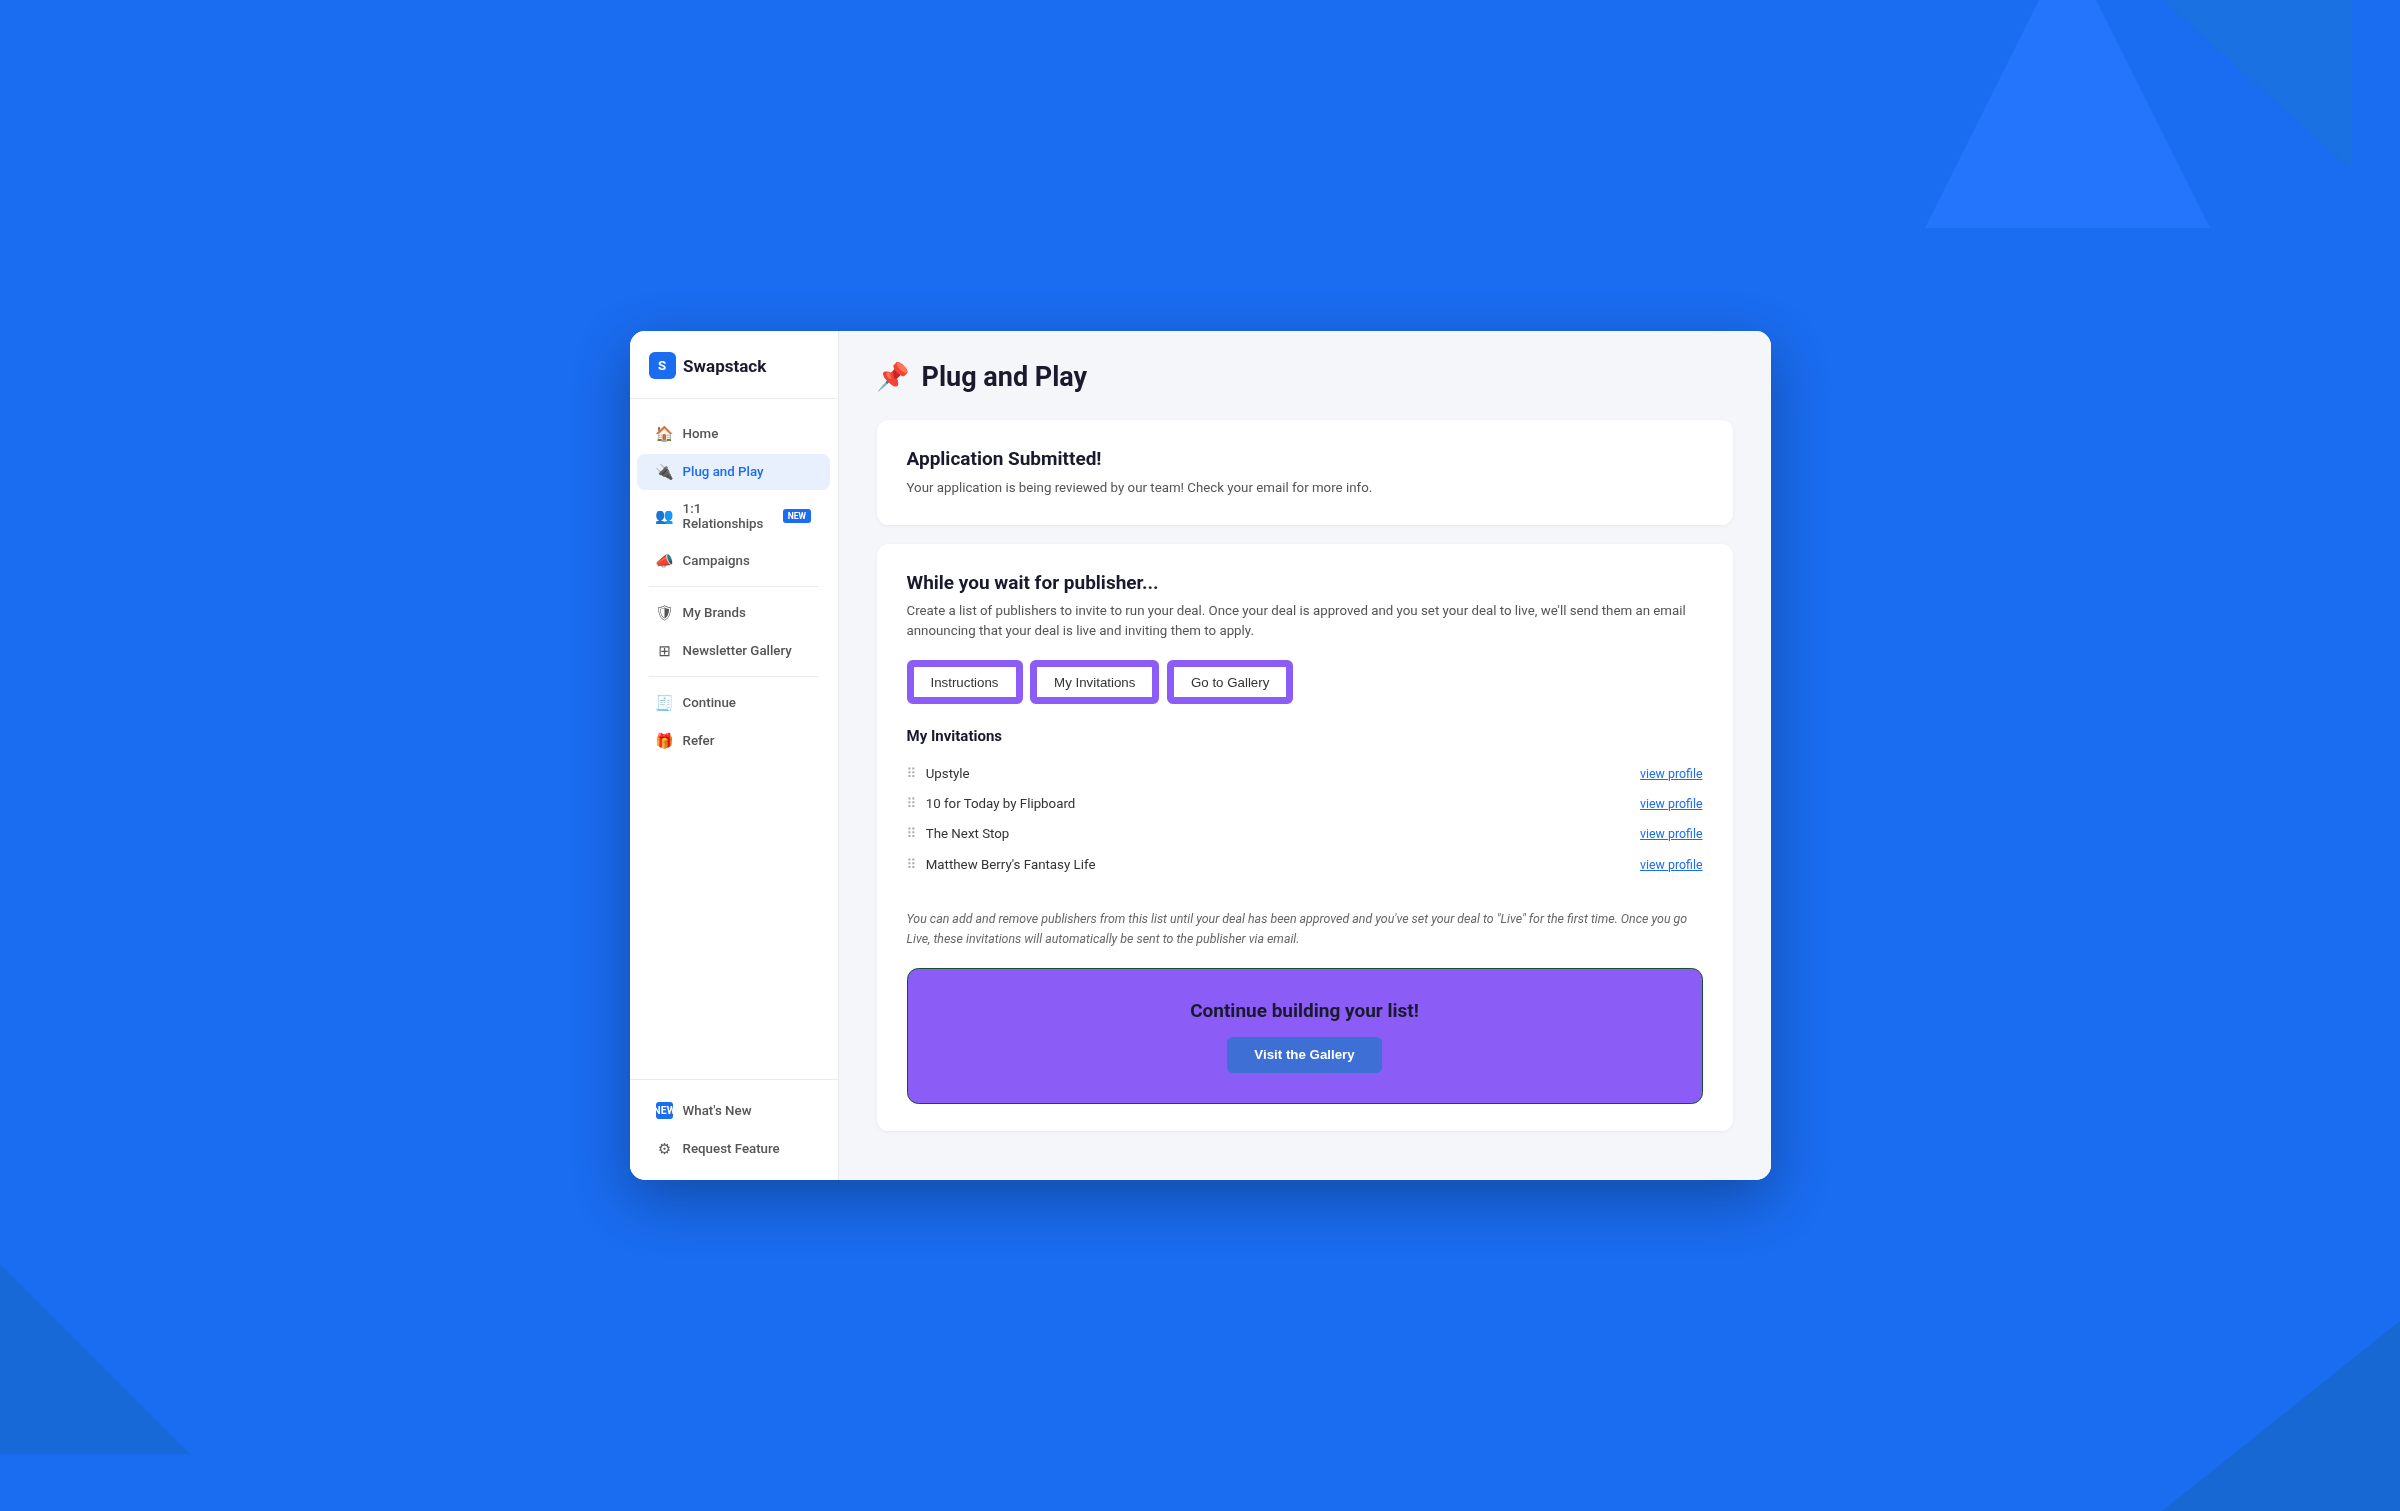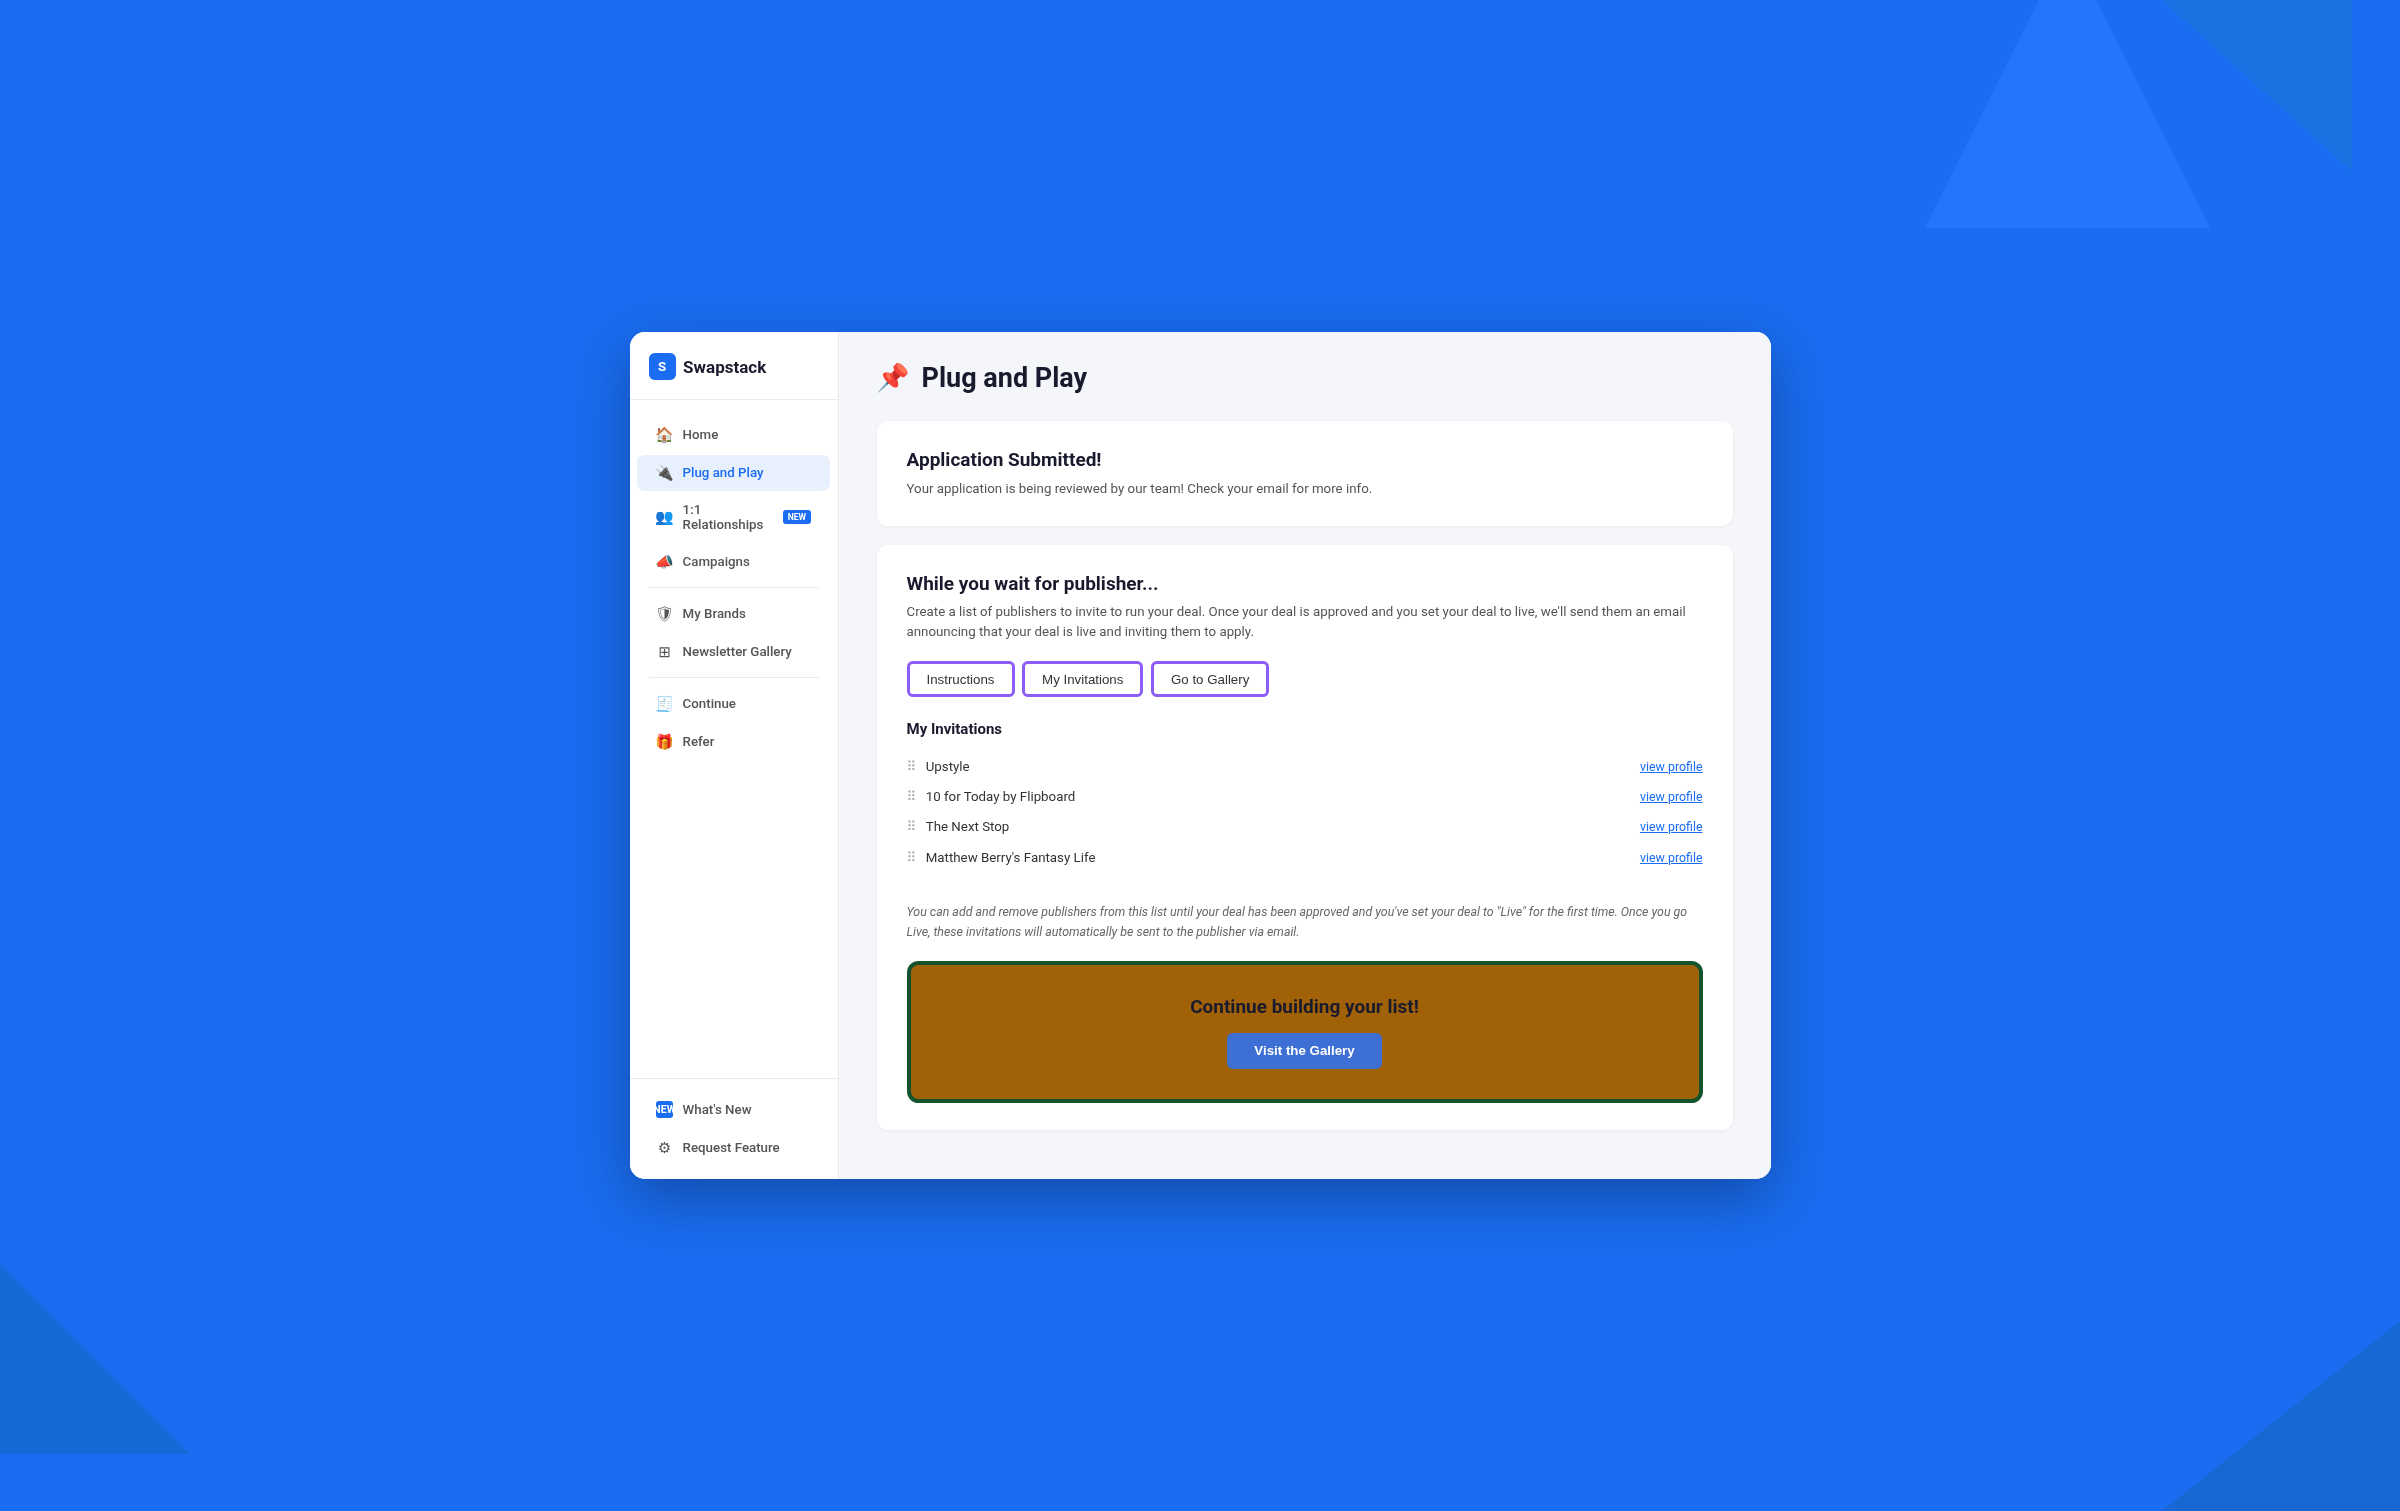--- a/index.html
+++ b/index.html
@@ -199,21 +199,21 @@
 
     
     .tab-buttons {
       display: flex;
       gap: 7.6px;
       margin-top: 19px;
     }
 
     .tab-btn {
       padding: 7.6px 17px;
-      border: 3px solid #8b5cf6;
+      border: 7px solid #8b5cf6;
       background: #fff;
       border-radius: 5.7px;
       font-size: 13.3px;
       font-weight: 500;
       color: #333;
       cursor: pointer;
       transition: background 0.15s, border-color 0.15s;
     }
 
     
@@ -261,26 +261,26 @@
     .invitation-note {
       font-size: 12.4px;
       color: #666;
       font-style: italic;
       line-height: 1.6;
       margin-top: 30px;
     }
 
     
     .continue-card {
-      background: #a16207;
+      background: #8b5cf6;
       border-radius: 11.4px;
       padding: 30px;
       text-align: center;
       margin-top: 19px;
-      border: 4px solid #14532d;
+      border: 1px solid #14532d;
     }
 
     .continue-title {
       font-size: 19px;
       font-weight: 700;
       color: #1a1a2e;
       margin-bottom: 15px;
     }
 
     .visit-gallery-btn {

